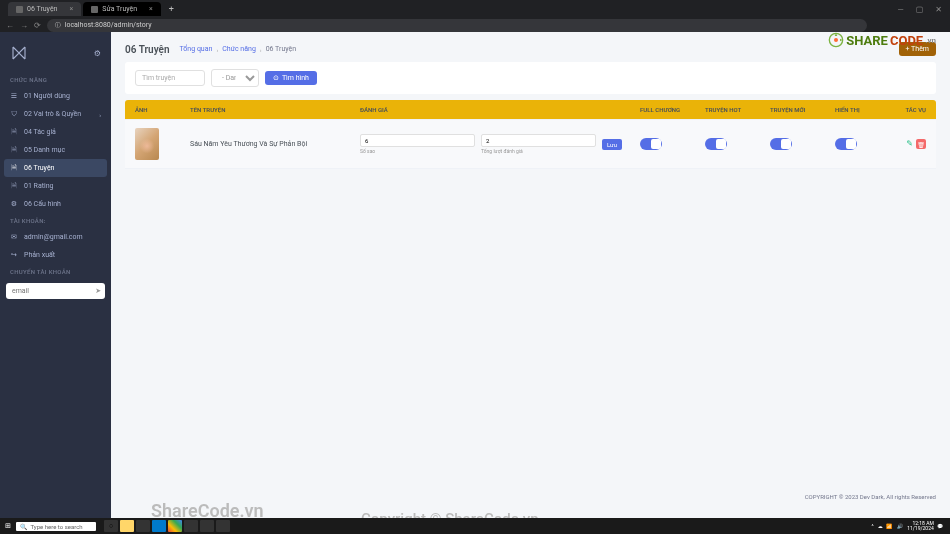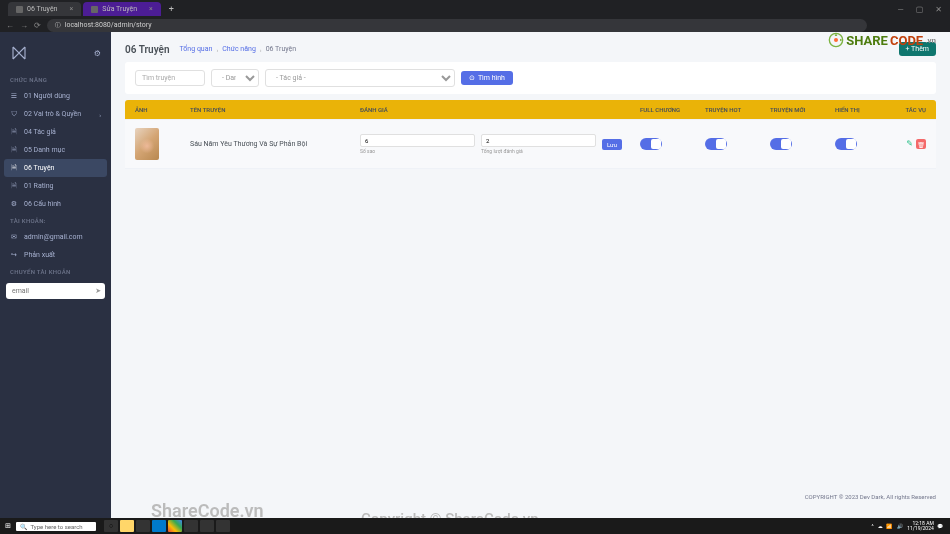--- a/index.html
+++ b/index.html
@@ -1,20 +1,20 @@
 <!DOCTYPE html>
 <html><head>
   <meta charset="utf-8">
   <style>
     * { margin: 0; padding: 0; box-sizing: border-box; font-family: -apple-system, BlinkMacSystemFont, "Segoe UI", Roboto, sans-serif; }
     body { background: #3c3c3c; width: 950px; height: 534px; overflow: hidden; font-size: 8px; }
     
     .browser-chrome { background: #202124; height: 32px; display: flex; flex-direction: column; }
     .tab-bar { height: 18px; display: flex; align-items: center; padding-left: 8px; gap: 2px; }
-    .tab { background: #4c1d95; color: #bbb; font-size: 7px; padding: 3px 8px; border-radius: 4px 4px 0 0; display: flex; align-items: center; gap: 4px; }
+    .tab { background: #000000; color: #bbb; font-size: 7px; padding: 3px 8px; border-radius: 4px 4px 0 0; display: flex; align-items: center; gap: 4px; }
     .tab.active { background: #35363a; }
     .tab .favicon { width: 7px; height: 7px; background: #666; border-radius: 1px; }
     .tab .close-x { font-size: 7px; color: #888; margin-left: 8px; }
     .new-tab { color: #bbb; font-size: 9px; padding: 0 6px; }
     .window-controls { margin-left: auto; display: flex; gap: 12px; padding-right: 8px; color: #888; font-size: 8px; }
     .addr-bar { height: 14px; display: flex; align-items: center; padding: 0 6px; gap: 6px; }
     .nav-arrow { color: #888; font-size: 8px; }
     .url-field { background: #35363a; border-radius: 8px; padding: 2px 8px; color: #ccc; font-size: 7px; flex: 0 0 auto; width: 820px; display: flex; align-items: center; gap: 4px; text-align: right; }
     .secure-icon { font-size: 6px; }
     
@@ -34,21 +34,21 @@
     .email-input { width: 100%; background: #fff; border: none; border-radius: 3px; padding: 4px 18px 4px 6px; font-size: 7px; color: #999; }
     .email-send { position: absolute; right: 4px; top: 50%; transform: translateY(-50%); font-size: 7px; color: #999; }
     
     .main { flex: 1; display: flex; flex-direction: column; position: relative; }
     .page-header { display: flex; align-items: center; justify-content: space-between; padding: 10px 14px 6px; }
     .page-title-wrap { display: flex; align-items: center; gap: 10px; }
     .page-title { font-size: 10px; font-weight: 600; color: #495057; }
     .breadcrumb { font-size: 7px; color: #74788d; display: flex; gap: 4px; align-items: center; }
     .breadcrumb a { color: #556ee6; text-decoration: none; }
     .bc-sep { color: #aaa; font-size: 6px; }
-    .add-btn { background: #0f766e; color: #fff; border: none; border-radius: 3px; padding: 3px 7px; font-size: 7px; cursor: pointer; }
+    .add-btn { background: #a16207; color: #fff; border: none; border-radius: 3px; padding: 3px 7px; font-size: 7px; cursor: pointer; }
     
     .filter-card { background: #fff; margin: 0 14px 6px; border-radius: 3px; padding: 7px 10px; display: flex; gap: 6px; align-items: center; }
     .filter-input { border: 1px solid #e0e0e0; border-radius: 3px; padding: 3px 6px; font-size: 7px; color: #999; background: #fff; }
     .filter-input::placeholder { color: #aaa; }
     .filter-input.small { width: 70px; }
     .filter-input.med { width: 48px; }
     .filter-input.large { width: 190px; }
     .search-btn { background: #556ee6; color: #fff; border: none; border-radius: 3px; padding: 3px 8px; font-size: 7px; cursor: pointer; display: flex; align-items: center; gap: 3px; }
     
     .table-card { background: #eab308; margin: 0 14px; border-radius: 3px; }
@@ -211,21 +211,20 @@
           <span class="bc-sep">›</span>
           <span>06 Truyện</span>
         </div>
       </div>
       <button class="add-btn">+ Thêm</button>
     </div>
 
     <div class="filter-card">
       <input class="filter-input small" placeholder="Tìm truyện" style="">
       <select class="filter-input med"><option>- Danh mục -</option></select>
-      <select class="filter-input large"><option>- Tác giả -</option></select>
       <button class="search-btn">
           <span>⊙</span>
           <span>Tìm hình</span>
         </button>
     </div>
 
     <div class="table-card">
       <div class="table-head">
         <div class="col-anh">ẢNH</div>
         <div class="col-ten">TÊN TRUYỆN</div>

